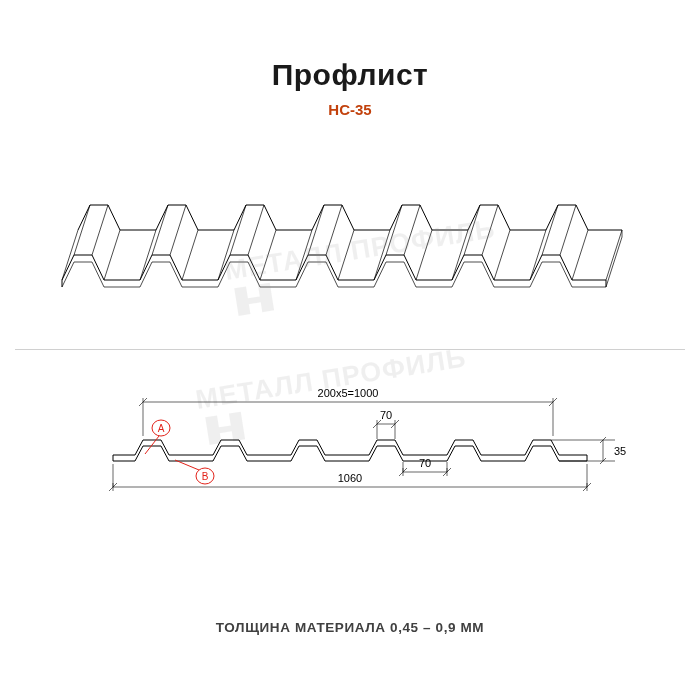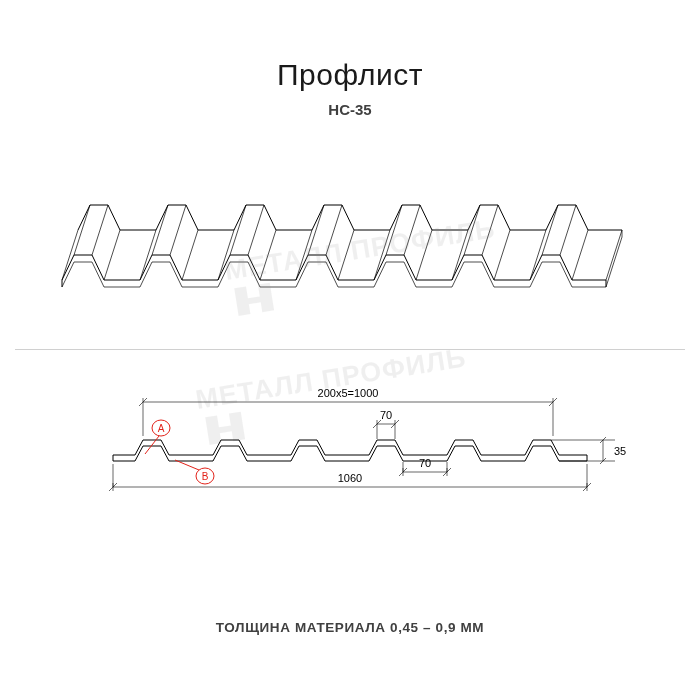--- a/index.html
+++ b/index.html
@@ -23,33 +23,33 @@
   }
 
   
   .title {
     position: absolute;
     left: 0;
     top: 58px;
     width: 700px;
     text-align: center;
     font-size: 30px;
-    font-weight: normal;
+    font-weight: bold;
     letter-spacing: 0.5px;
     color: #1a1a1a;
   }
   .subtitle {
     position: absolute;
     left: 0;
     top: 101px;
     width: 700px;
     text-align: center;
     font-size: 15px;
     font-weight: bold;
-    color: #404040;
+    color: #c2410c;
   }
 
   
   .divider {
     position: absolute;
     left: 15px;
     top: 349px;
     width: 670px;
     height: 1px;
     background: #d0d0d0;

